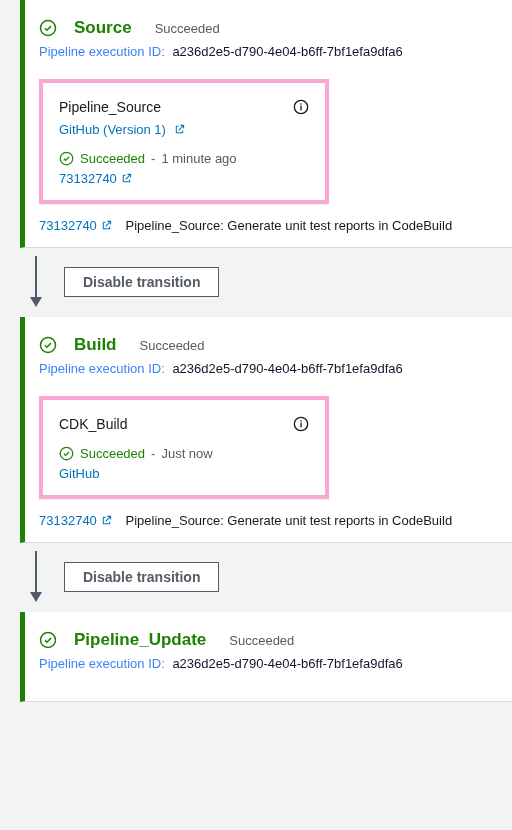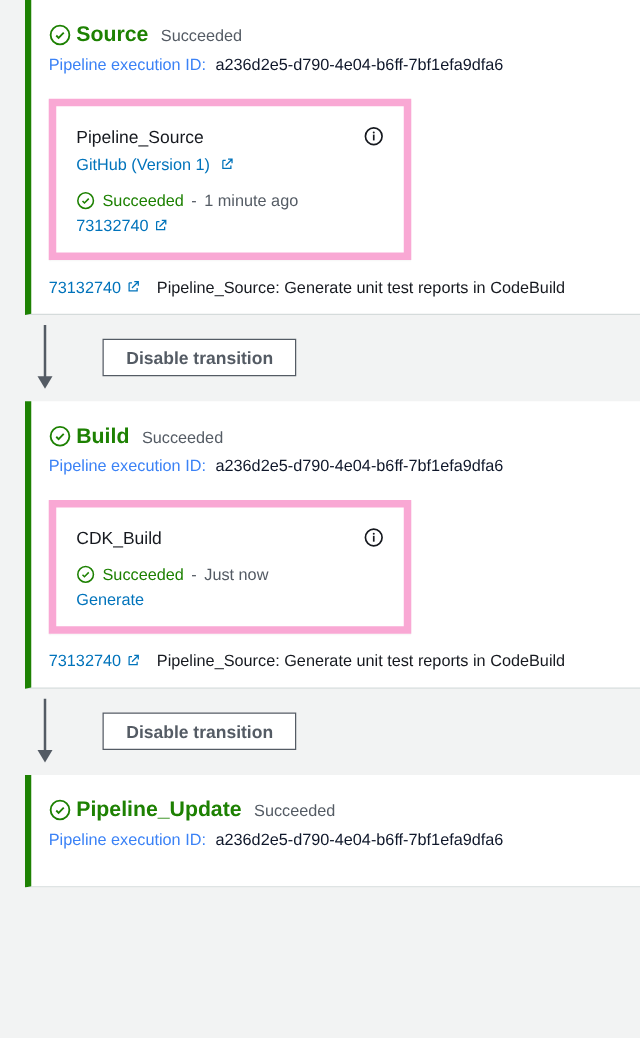--- a/index.html
+++ b/index.html
@@ -10,33 +10,33 @@
     color: #16191f;
     width: 512px;
   }
   .stage {
     background: #fff;
     border-left: 5px solid #1d8102;
     border-bottom: 1px solid #d5dbdb;
     margin: 0 0 0 20px;
     padding: 18px 14px 14px 14px;
   }
-  .stage-header { display: flex; align-items: center; gap: 4px; }
+  .stage-header { display: flex; align-items: center; gap: 17px; }
   .success-circle {
     width: 18px; height: 18px; stroke: #1d8102; fill: none; stroke-width: 2;
   }
   .stage-title {
     font-size: 17px; font-weight: 700; color: #1d8102;
   }
   .stage-status { color: #545b64; font-size: 13px; margin-left: 6px; }
   .exec-row { margin-top: 6px; font-size: 13px; }
   .exec-label { color: #3b82f6; }
   .exec-id { color: #0f172a; text-decoration: none; margin-left: 4px; }
   .action-card {
-    border: 6px solid #f9a8d4;
+    border: 4px solid #f9a8d4;
     box-shadow: 0 1px 1px rgba(0,0,0,0.05);
     margin: 20px 0 12px 0;
     padding: 16px 16px 14px 16px;
     max-width: 290px;
     background: #fff;
   }
   .action-head { display: flex; justify-content: space-between; align-items: flex-start; }
   .action-name { font-size: 14px; color: #16191f; }
   .info-icon { width: 16px; height: 16px; }
   .provider-row { margin-top: 6px; }
@@ -48,21 +48,21 @@
   .time-text { color: #545b64; }
   .commit-row { margin-top: 4px; }
   .commit-link { color: #0073bb; font-size: 13px; text-decoration: none; display: inline-flex; align-items: center; gap: 4px; }
   .footer-row { margin-top: 14px; font-size: 13px; }
   .footer-row .commit-link { display: inline-flex; }
   .footer-msg { color: #16191f; margin-left: 10px; }
   .transition-zone {
     margin-left: 30px;
     display: flex;
     align-items: center;
-    gap: 40px;
+    gap: 22px;
     padding: 8px 0 10px 0;
   }
   .arrow { display: flex; flex-direction: column; align-items: center; }
   .arrow-line { width: 2px; height: 42px; background: #545b64; }
   .arrow-head {
     width: 0; height: 0;
     border-left: 6px solid transparent;
     border-right: 6px solid transparent;
     border-top: 10px solid #545b64;
     margin-top: -1px;
@@ -176,21 +176,21 @@
     <div class="action-status-row">
       <svg class="success-circle" viewBox="0 0 24 24">
         <circle cx="12" cy="12" r="10"></circle>
           <path d="M8 12.5 l2.5 2.5 L16 9.5"></path>
       </svg>
       <span class="succ-text">Succeeded</span>
       <span class="time-text">-</span>
       <span class="time-text">Just now</span>
     </div>
     <div class="commit-row">
-      <a href="#" class="details-link">Generate</a>
+      <a href="#" class="details-link">GitHub</a>
     </div>
   </div>
 
   <div class="footer-row">
     <a href="#" class="commit-link">
       <span>73132740</span>
       <svg class="ext-icon" viewBox="0 0 24 24">
         <path d="M14 3h7v7M21 3L10 14M5 5h5M5 5v14h14v-5" fill="none" stroke="#0073bb" stroke-width="2.2"></path>
       </svg>
     </a>

